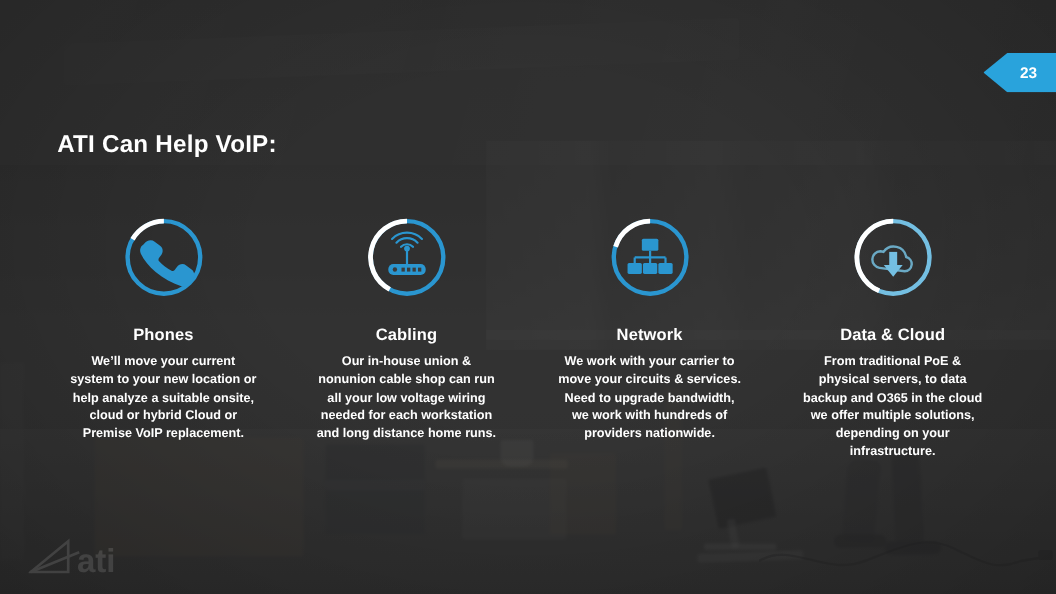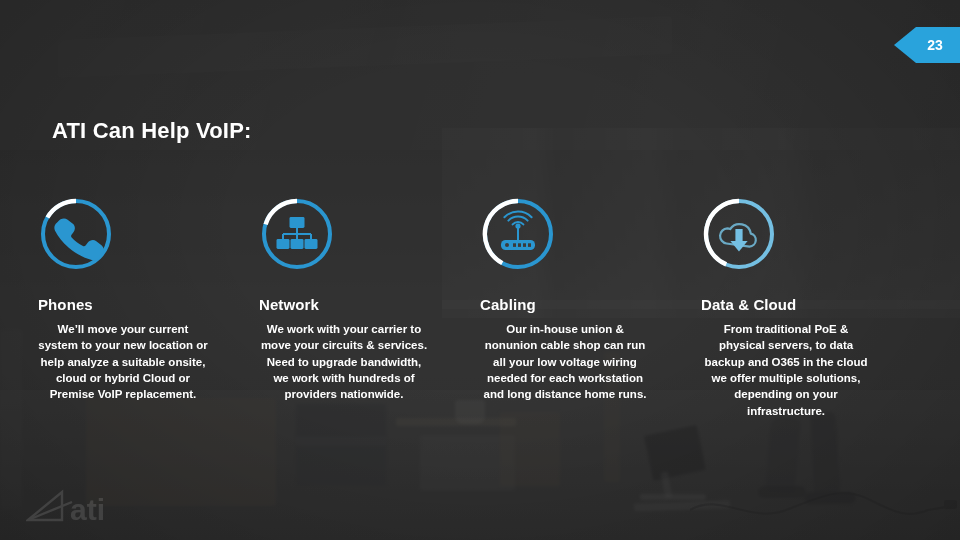--- a/index.html
+++ b/index.html
@@ -125,21 +125,21 @@
   }
   .bg-vignette {
     position: absolute;
     inset: 0;
     background: radial-gradient(ellipse at 50% 42%, rgba(0,0,0,0) 35%, rgba(0,0,0,0.22) 100%);
   }
 
   
   .page-badge {
     position: absolute;
-    top: 27px;
+    top: 48px;
     right: 0;
     width: 66px;
     height: 36px;
     background: var(--accent, #29a3dc);
     color: #ffffff;
     font-size: 14px;
     font-weight: bold;
     display: flex;
     align-items: center;
     justify-content: center;
@@ -174,21 +174,21 @@
     position: absolute;
     left: 38px;
     top: 196px;
     width: 884px;
     display: flex;
   }
   .col {
     width: 221px;
     display: flex;
     flex-direction: column;
-    align-items: flex-start;
+    align-items: center;
   }
   .icon-ring {
     position: relative;
     width: 76px;
     height: 76px;
   }
   .icon-ring svg { display: block; }
   .col-heading {
     margin-top: 24px;
     font-size: 15px;
@@ -276,38 +276,20 @@
             <path d="M-16.5 -14.5 c 3.2 -3.2 7.6 -3.4 10.2 -0.8 l 4.6 4.6 c 2.2 2.2 1.9 6 -0.6 8.5 l -2.2 2.2
                      c -0.8 0.8 -0.9 2 -0.3 2.9 2.6 3.9 6.1 7.4 10 10 0.9 0.6 2.1 0.5 2.9 -0.3 l 2.2 -2.2
                      c 2.5 -2.5 6.3 -2.8 8.5 -0.6 l 4.6 4.6 c 2.6 2.6 2.4 7 -0.8 10.2 l -2.4 2.4
                      c -2 2 -5.1 2.6 -7.6 1.4 -8.3 -3.8 -15.8 -9.3 -21.9 -16.2 -5.3 -6 -9 -12.3 -11 -18.4
                      -0.8 -2.4 -0.1 -5 1.7 -6.8 z"></path>
           </g>
         </svg>
       </div>
       <div class="col-heading">Phones</div>
       <div class="col-body">We’ll move your current system to your new location or help analyze a suitable onsite, cloud or hybrid Cloud or Premise VoIP replacement.</div>
-    </div>
-
-    <div class="col">
-      <div class="icon-ring">
-        <svg width="76" height="76" viewBox="0 0 76 76">
-          <circle cx="38" cy="38" r="33" fill="none" stroke="#2a96d0" stroke-width="4"></circle>
-          <path d="M38 5 A 33 33 0 0 0 6.6 28.3" fill="none" stroke="#ffffff" stroke-width="4.4" stroke-linecap="butt"></path>
-          <g fill="#2a96d0" stroke="#2a96d0">
-            <rect x="30.5" y="21" width="15" height="11" rx="1.4" stroke-width="0"></rect>
-            <path d="M38 32 L38 38 M24 38 L52 38 M24 38 L24 43 M52 38 L52 43 M38 38 L38 43" stroke-width="2" fill="none"></path>
-            <rect x="17.5" y="43" width="13" height="10" rx="1.4" stroke-width="0"></rect>
-            <rect x="31.5" y="43" width="13" height="10" rx="1.4" stroke-width="0"></rect>
-            <rect x="45.5" y="43" width="13" height="10" rx="1.4" stroke-width="0"></rect>
-          </g>
-        </svg>
-      </div>
-      <div class="col-heading">Network</div>
-      <div class="col-body">We work with your carrier to move your circuits &amp; services. Need to upgrade bandwidth, we work with hundreds of providers nationwide.</div>
     </div>
 
     <div class="col">
       <div class="icon-ring">
         <svg width="76" height="76" viewBox="0 0 76 76">
           <circle cx="38" cy="38" r="33" fill="none" stroke="#2a96d0" stroke-width="4"></circle>
           <path d="M38 5 A 33 33 0 0 0 22.3 67.1" fill="none" stroke="#ffffff" stroke-width="4.4" stroke-linecap="butt"></path>
           <g stroke="#2a96d0" fill="none" stroke-width="2" stroke-linecap="round">
             <path d="M38 30 L38 44"></path>
             <path d="M32.6 28.4 a 7.4 7.4 0 0 1 10.8 0"></path>
@@ -323,20 +305,38 @@
           <rect x="48" y="47.3" width="3" height="3.6" fill="#3b3b3b"></rect>
         </svg>
       </div>
       <div class="col-heading">Cabling</div>
       <div class="col-body">Our in-house union &amp; nonunion cable shop can run all your low voltage wiring needed for each workstation and long distance home runs.</div>
     </div>
 
     <div class="col">
       <div class="icon-ring">
         <svg width="76" height="76" viewBox="0 0 76 76">
+          <circle cx="38" cy="38" r="33" fill="none" stroke="#2a96d0" stroke-width="4"></circle>
+          <path d="M38 5 A 33 33 0 0 0 6.6 28.3" fill="none" stroke="#ffffff" stroke-width="4.4" stroke-linecap="butt"></path>
+          <g fill="#2a96d0" stroke="#2a96d0">
+            <rect x="30.5" y="21" width="15" height="11" rx="1.4" stroke-width="0"></rect>
+            <path d="M38 32 L38 38 M24 38 L52 38 M24 38 L24 43 M52 38 L52 43 M38 38 L38 43" stroke-width="2" fill="none"></path>
+            <rect x="17.5" y="43" width="13" height="10" rx="1.4" stroke-width="0"></rect>
+            <rect x="31.5" y="43" width="13" height="10" rx="1.4" stroke-width="0"></rect>
+            <rect x="45.5" y="43" width="13" height="10" rx="1.4" stroke-width="0"></rect>
+          </g>
+        </svg>
+      </div>
+      <div class="col-heading">Network</div>
+      <div class="col-body">We work with your carrier to move your circuits &amp; services. Need to upgrade bandwidth, we work with hundreds of providers nationwide.</div>
+    </div>
+
+    <div class="col">
+      <div class="icon-ring">
+        <svg width="76" height="76" viewBox="0 0 76 76">
           <circle cx="38" cy="38" r="33" fill="none" stroke="#74bfe2" stroke-width="4"></circle>
           <path d="M38 5 A 33 33 0 0 0 25.2 68.4" fill="none" stroke="#ffffff" stroke-width="4.4" stroke-linecap="butt"></path>
           <path d="M25.5 47.5 a 7.6 7.6 0 0 1 0.8 -15.1 c 1 0 2 0.2 2.9 0.6
                    a 11.4 11.4 0 0 1 20.6 4.6 a 6.6 6.6 0 0 1 -1.3 13 z" fill="none" stroke="#6aa9c4" stroke-width="2.2" stroke-linejoin="round"></path>
           <g fill="#74bfe2">
             <rect x="34.4" y="33" width="7.2" height="13"></rect>
             <path d="M29.4 45 L46.6 45 L38 55.5 Z"></path>
           </g>
         </svg>
       </div>

